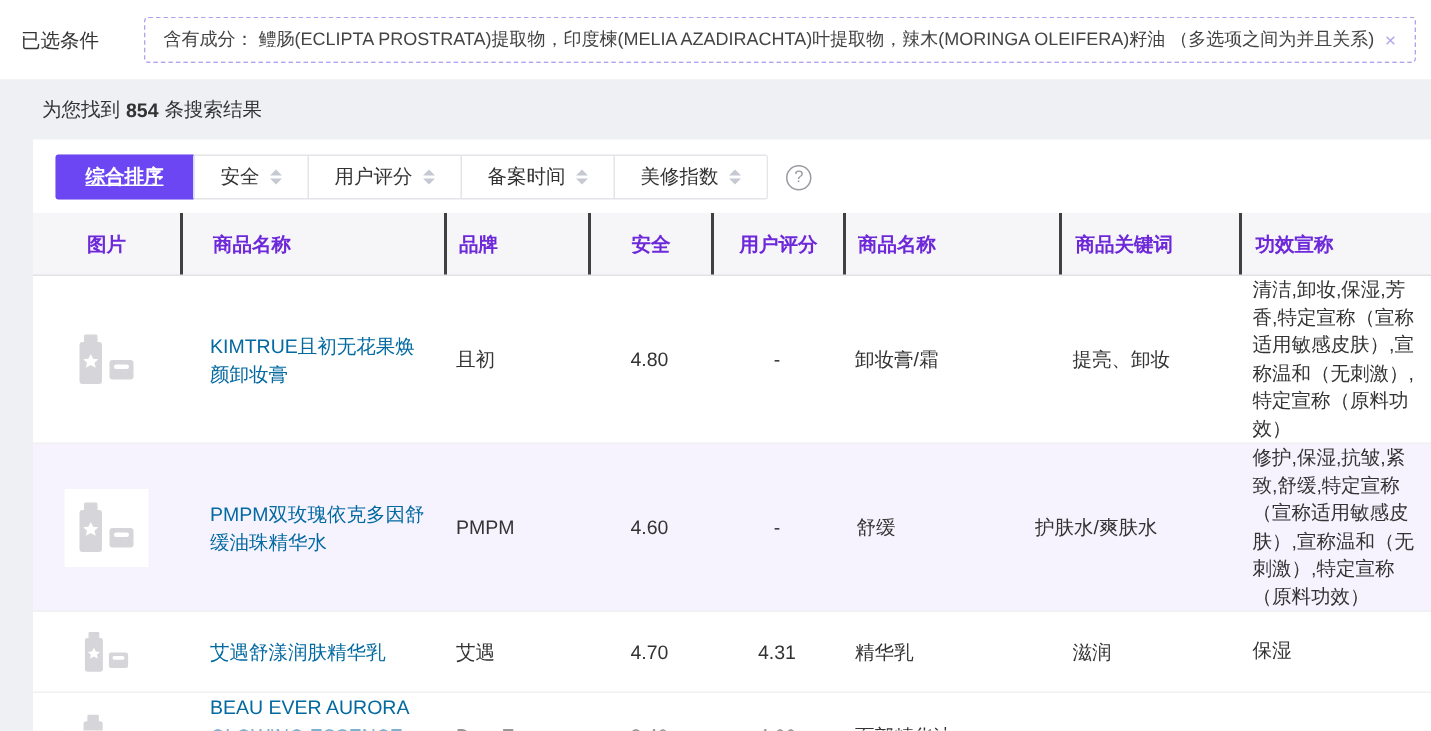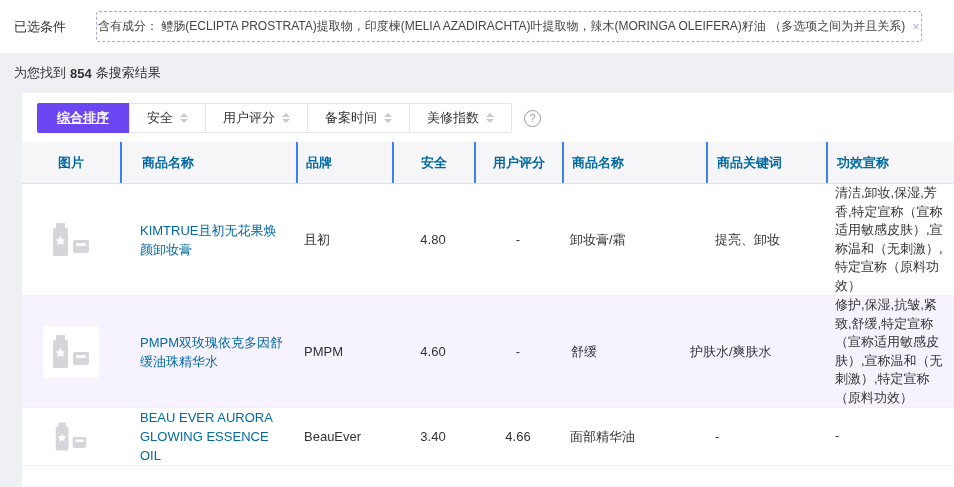--- a/index.html
+++ b/index.html
@@ -3,26 +3,26 @@
 <meta charset="utf-8">
 <style>
   * { margin:0; padding:0; box-sizing:border-box; }
   html,body { width:954px; height:487px; overflow:hidden; background:#eef0f4;
     font-family:"Liberation Sans","DejaVu Sans",sans-serif; color:#333; }
 
   
   .filter-bar { height:53px; background:#fff; display:flex; align-items:center; padding-left:14px;gap:12px; }
   .filter-label { font-size:13px; color:#333; flex:0 0 auto; }
   .filter-tag { margin-left:18px; display:inline-flex; align-items:center;
-    border:1px dashed #b3a1f0; border-radius:3px; padding:6px 1px; background:#fff; }
+    border:1px dashed #b3a1f0; border-radius:3px; padding:6px 12px; background:#fff; }
   .filter-tag-text { font-size:12px; color:#444; white-space:nowrap; }
   .filter-tag-close { font-size:13px; color:#b4a6ea; margin-left:7px; cursor:pointer; line-height:1; }
 
   
-  .results-bar { height:40px; background:#eef0f4; display:flex; align-items:center; padding-left:14px;
+  .results-bar { height:40px; background:#eef0f4; display:flex; align-items:center; padding-left:28px;
     font-size:13px; color:#333; }
   .results-count { font-weight:bold; margin:0 4px; }
 
   
   .card { margin-left:22px; background:#fff; width:932px; min-height:394px; padding-top:10px; }
 
   
   .sort-row { display:flex; align-items:center; margin-left:15px; height:30px; }
   .tab-group { display:inline-flex; border:1px solid #e4e4e9; border-radius:2px; height:30px; }
   .sort-tab { display:inline-flex; align-items:center; justify-content:center; padding:0 17px;
@@ -31,22 +31,22 @@
   .sort-tab.active { background:#6C46F2; color:#fff; font-weight:bold; margin:-1px 0 -1px -1px; padding:0 20px; border-radius:2px 0 0 2px; }
   .carets { display:inline-flex; flex-direction:column; margin-left:7px; gap:2px; }
   .caret-up { width:0;height:0;border-left:4px solid transparent;border-right:4px solid transparent;border-bottom:4px solid #c6c9d2; }
   .caret-dn { width:0;height:0;border-left:4px solid transparent;border-right:4px solid transparent;border-top:4px solid #c6c9d2; }
   .help-circle { margin-left:12px; width:17px; height:17px; border:1px solid #9a9aa2; border-radius:50%;
     display:flex; align-items:center; justify-content:center; font-size:11px; color:#9a9aa2; cursor:pointer; }
 
   
   .table { margin-top:9px; width:932px; }
   .thead { display:flex; background:#f6f6f8; height:42px; align-items:center;
-    font-size:13px; font-weight:bold; color:#0369a1; border-bottom:1px solid #e2e2e6; }
-  .thead > div { border-left:2px solid #3b82f6; height:100%; display:flex; align-items:center; }
+    font-size:13px; font-weight:bold; color:#6d28d9; border-bottom:1px solid #e2e2e6; }
+  .thead > div { border-left:2px solid #404040; height:100%; display:flex; align-items:center; }
   .thead > div:first-child { border-left:none; }
   .tr { display:flex; border-bottom:1px solid #f0f0f2; align-items:center; background:#fff; }
   .tr.hl { background:#f7f3fe; }
   .td { font-size:13px; color:#333; }
 
   .c-img  { width:98px;  justify-content:center; display:flex; }
   .c-name { width:176px; padding-left:20px; padding-right:12px; }
   .c-brand{ width:96px;  padding-left:8px; }
   .c-safe { width:82px;  justify-content:center; text-align:center; display:flex; }
   .c-score{ width:88px;  justify-content:center; text-align:center; display:flex; }
@@ -169,20 +169,40 @@
       </div>
       <div class="td c-name"><span class="name-link">PMPM双玫瑰依克多因舒缓油珠精华水</span></div>
       <div class="td c-brand">PMPM</div>
       <div class="td c-safe">4.60</div>
       <div class="td c-score">-</div>
       <div class="td c-key">舒缓</div>
       <div class="td c-cat">护肤水/爽肤水</div>
       <div class="td c-eff eff-text">修护,保湿,抗皱,紧致,舒缓,特定宣称（宣称适用敏感皮肤）,宣称温和（无刺激）,特定宣称（原料功效）</div>
     </div>
 
+    <div class="tr r3">
+      <div class="td c-img">
+        <span class="img-box" style="height:40px">
+          <svg width="36" height="32" viewBox="0 0 44 40">
+              <rect x="4" y="8" width="15" height="28" rx="2" fill="#d6d6da"></rect>
+              <rect x="7" y="3" width="9" height="6" rx="1" fill="#d6d6da"></rect>
+              <path d="M11.5 16 l1.6 3.2 3.5.3 -2.6 2.3.8 3.4 -3.3-1.8 -3.3 1.8.8-3.4 -2.6-2.3 3.5-.3z" fill="#fff"></path>
+              <rect x="24" y="20" width="16" height="13" rx="2" fill="#d6d6da"></rect>
+              <rect x="27" y="23" width="10" height="3" rx="1.5" fill="#fff"></rect>
+            </svg>
+        </span>
+      </div>
+      <div class="td c-name"><span class="name-link">艾遇舒漾润肤精华乳</span></div>
+      <div class="td c-brand">艾遇</div>
+      <div class="td c-safe">4.70</div>
+      <div class="td c-score">4.31</div>
+      <div class="td c-cat">精华乳</div>
+      <div class="td c-key">滋润</div>
+      <div class="td c-eff eff-text">保湿</div>
+    </div>
 
     <div class="tr r4">
       <div class="td c-img">
         <span class="img-box" style="height:44px">
           <svg width="38" height="34" viewBox="0 0 44 40">
               <rect x="4" y="8" width="15" height="28" rx="2" fill="#d6d6da"></rect>
               <rect x="7" y="3" width="9" height="6" rx="1" fill="#d6d6da"></rect>
               <path d="M11.5 16 l1.6 3.2 3.5.3 -2.6 2.3.8 3.4 -3.3-1.8 -3.3 1.8.8-3.4 -2.6-2.3 3.5-.3z" fill="#fff"></path>
               <rect x="24" y="20" width="16" height="13" rx="2" fill="#d6d6da"></rect>
               <rect x="27" y="23" width="10" height="3" rx="1.5" fill="#fff"></rect>

